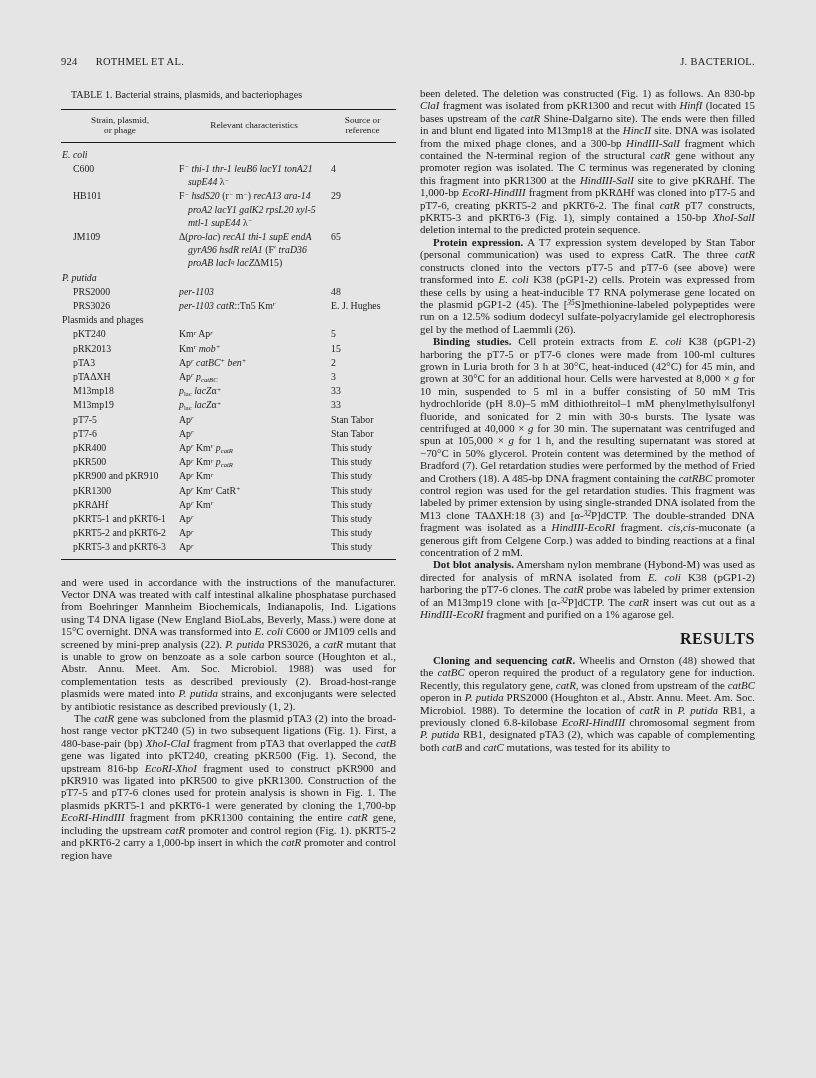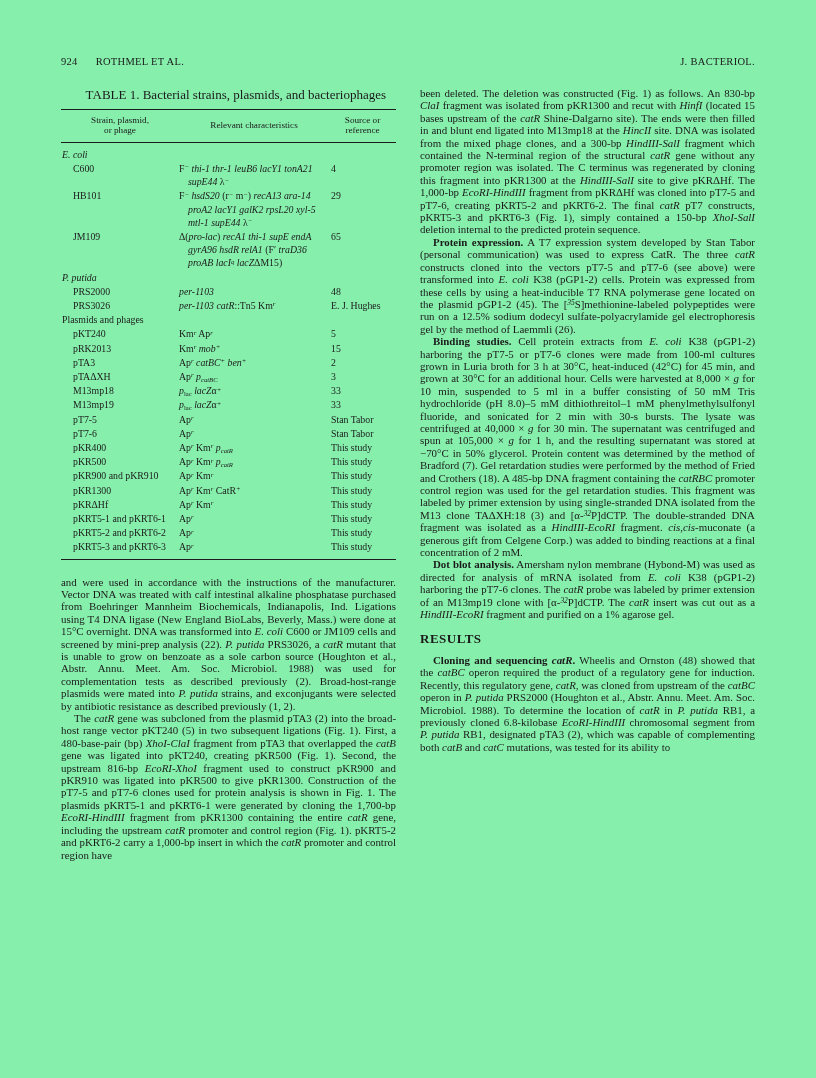--- a/index.html
+++ b/index.html
@@ -1,21 +1,21 @@
 <!DOCTYPE html>
 <html lang="en"><head>
 <meta charset="utf-8">
 <style>
   html, body { margin: 0; padding: 0; }
   body { background: #ffffff; }
   .page {
     position: relative;
     width: 816px;
     height: 1078px;
-    background: #86efac;
+    background: #e5e5e5;
     color: #1a1a1a;
     font-family: "Liberation Serif", serif;
     overflow: hidden;
   }
   .inner {
     position: absolute;
     left: 61px;
     top: 56px;
     width: 694px;
   }
@@ -34,22 +34,22 @@
   }
   .col {
     width: 335px;
     font-size: 10.9px;
     line-height: 12.4px;
     text-align: justify;
   }
   
   .table-wrap { margin-bottom: 16px; }
   .table-caption {
-    text-align: right;
-    font-size: 13px;
+    text-align: left;
+    font-size: 10px;
     line-height: 11.5px;
     margin: 2px 10px 8px;
   }
   table.strains {
     width: 100%;
     border-collapse: collapse;
     font-size: 9.8px;
     line-height: 13.2px;
     border-bottom: 1.2px solid #1c1c1c;
     text-align: left;
@@ -71,23 +71,23 @@
   .group-heading { padding-top: 10px; }
   tbody tr:first-child .group-heading { padding-top: 5px; }
   .name-cell { padding-left: 12px; white-space: nowrap; margin-top: 8px; }
   .chars-cell { padding-left: 9px; text-indent: -9px; padding-right: 4px; }
   .source-cell { padding-left: 2px; }
   tbody tr:last-child td { padding-bottom: 5px; }
   
   .para { margin: 0; }
   .para.indent { text-indent: 13px; }
   .section-heading {
-    font-size: 13px;
+    font-size: 16px;
     font-weight: bold;
-    text-align: left;
+    text-align: right;
     letter-spacing: 0.5px;
     margin: 13px 0 8px;
   }
   sup { font-size: 0.68em; line-height: 0; vertical-align: baseline; position: relative; top: -0.38em; font-style: italic; }
   sub { font-size: 0.68em; line-height: 0; vertical-align: baseline; position: relative; top: 0.25em; }
 </style>
 </head>
 <body>
 
 <div class="page">

